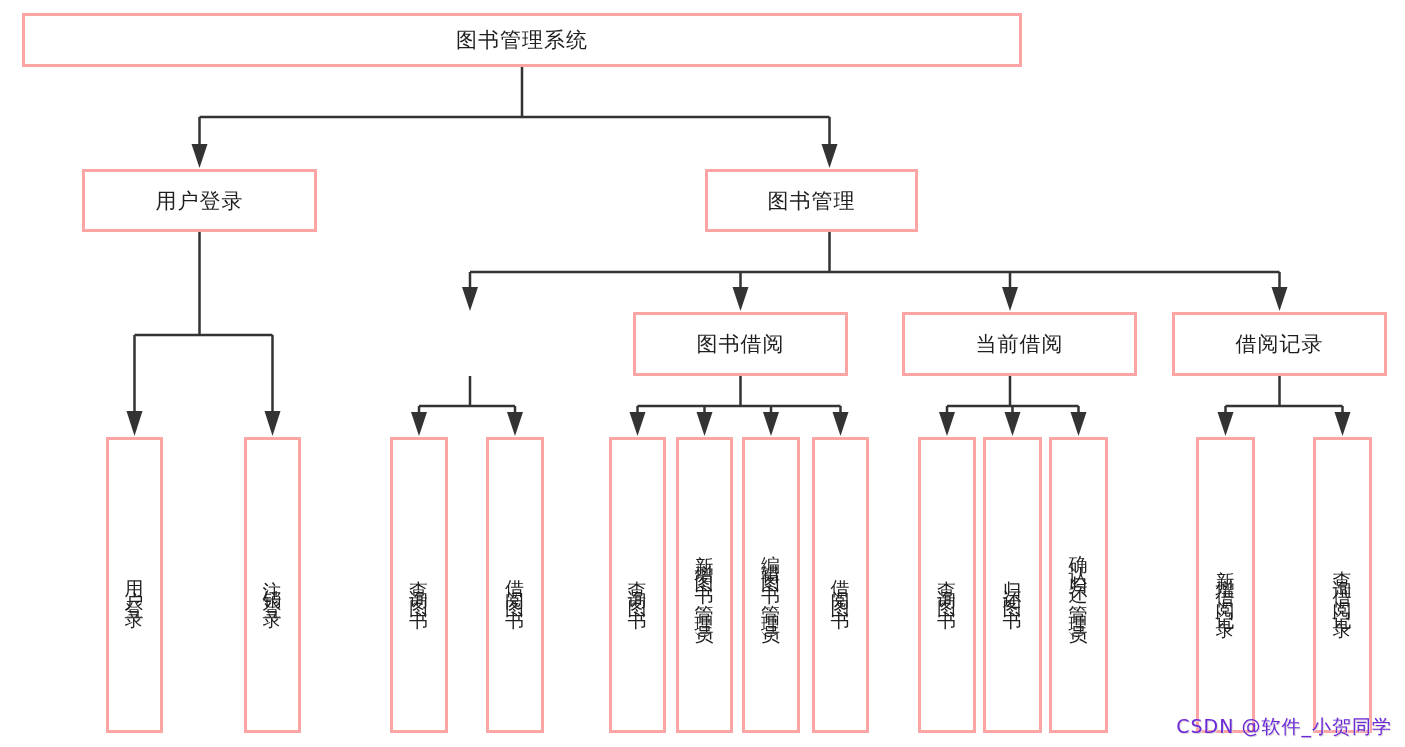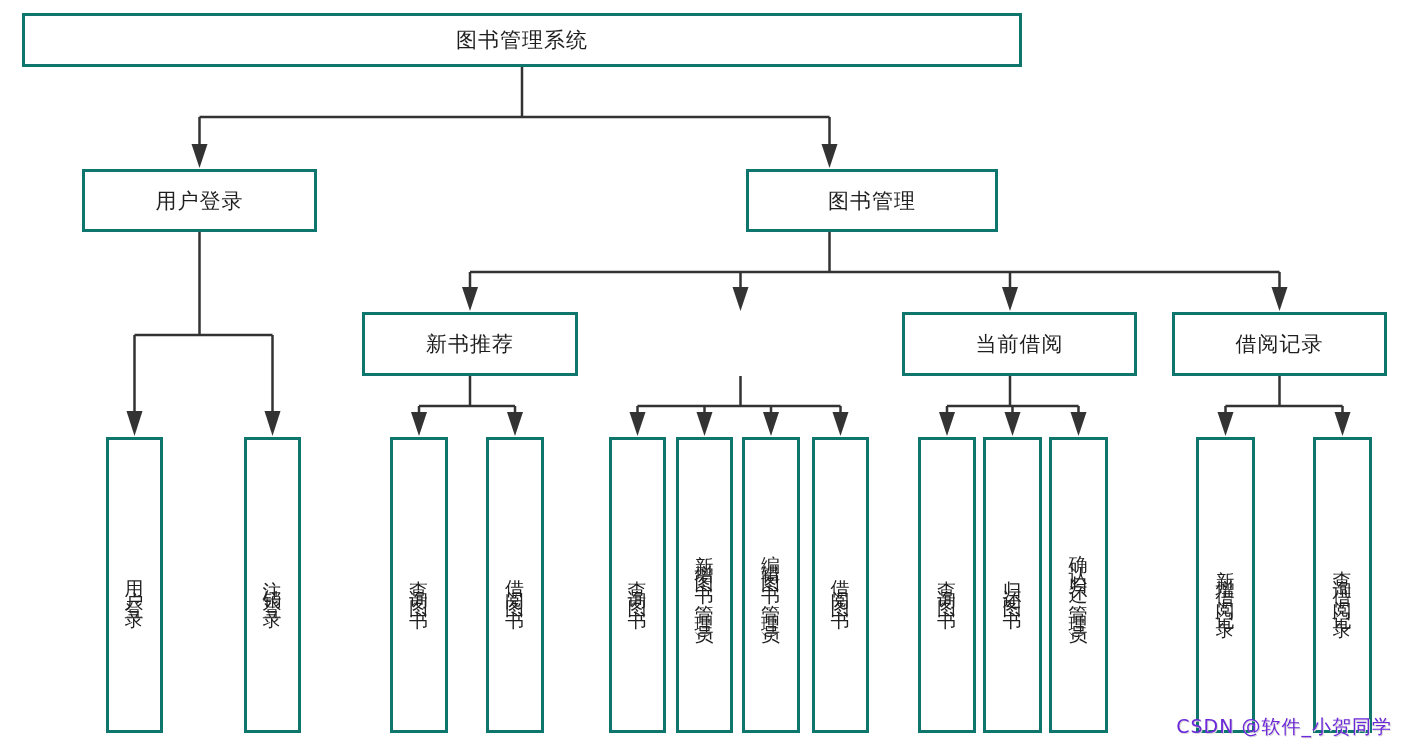--- a/index.html
+++ b/index.html
@@ -9,21 +9,21 @@
     height: 747px;
     background: #ffffff;
     font-family: "DejaVu Sans", "Liberation Sans", sans-serif;
     overflow: hidden;
   }
   #wires { position: absolute; left: 0; top: 0; z-index: 1; }
   .box {
     position: absolute;
     box-sizing: border-box;
     background: #ffffff;
-    border: 3px solid #0f766e;
+    border: 3px solid #fca5a5;
     display: flex;
     align-items: center;
     justify-content: center;
     color: #1f1f1f;
     z-index: 2;
   }
   .hbox { font-size: 21px; letter-spacing: 1px; }
   .leaf { top: 437px; height: 296px; font-size: 19px; }
   .leaf .vtext {
     writing-mode: vertical-rl;
@@ -84,26 +84,26 @@
     <polygon points="1334.5,412 1350.5,412 1342.5,436" fill="#333333" stroke="none"></polygon>
   </svg>
 
   <div class="box hbox" style="left:22px; top:13px; width:1000px; height:54px;">
     <span>图书管理系统</span>
   </div>
 
   <div class="box hbox" style="left:82px; top:169px; width:235px; height:63px;">
     <span>用户登录</span>
   </div>
-  <div class="box hbox" style="left:746px; top:169px; width:252px; height:63px;justify-content:center;">
+  <div class="box hbox" style="left:705px; top:169px; width:213px; height:63px;justify-content:center;">
     <span>图书管理</span>
   </div>
 
-  <div class="box hbox" style="left:362px; top:312px; width:216px; height:64px;">
-    <span>新书推荐</span>
+  <div class="box hbox" style="left:633px; top:312px; width:215px; height:64px;">
+    <span>图书借阅</span>
   </div>
   <div class="box hbox" style="left:902px; top:312px; width:235px; height:64px;">
     <span>当前借阅</span>
   </div>
   <div class="box hbox" style="left:1172px; top:312px; width:215px; height:64px;text-align:right;">
     <span>借阅记录</span>
   </div>
 
   <div class="box leaf" style="left:106px; width:57px;">
     <span class="vtext">用户登录</span>

